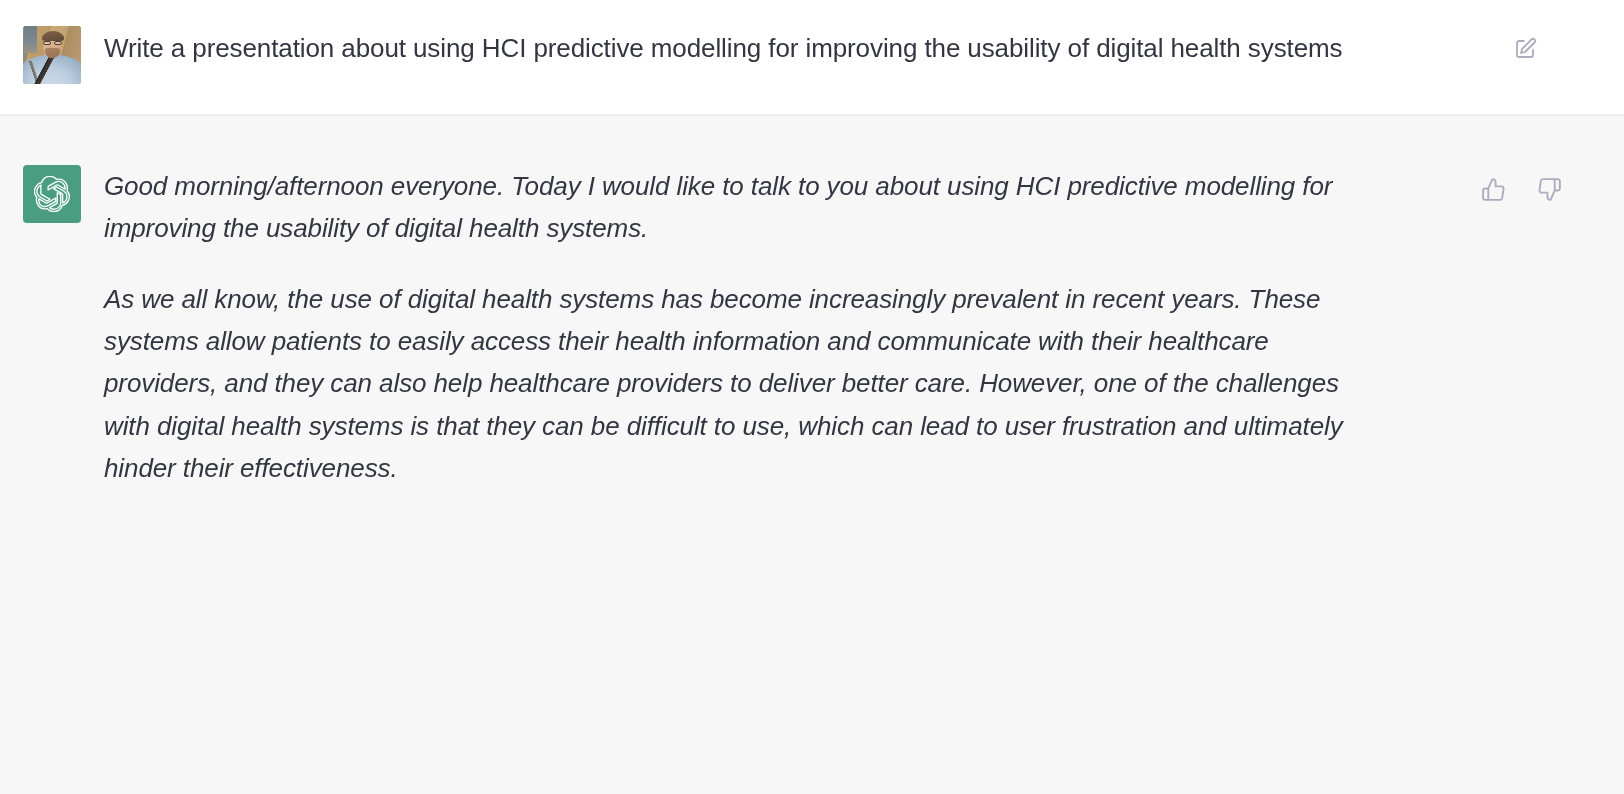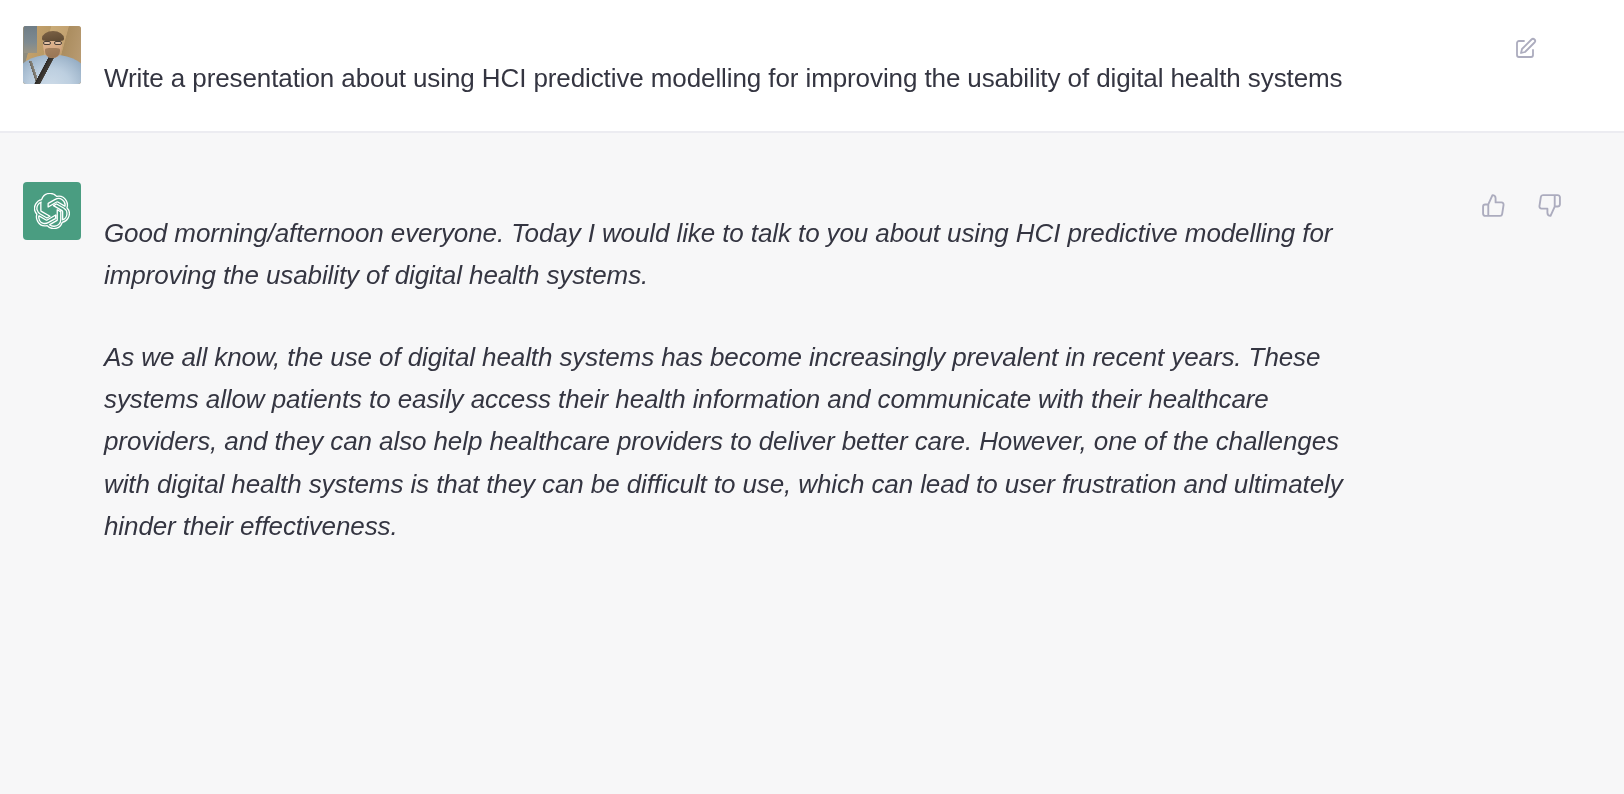--- a/index.html
+++ b/index.html
@@ -136,24 +136,23 @@
     flex: 1 1 auto;
     min-width: 0;
     padding-right: 250px;
   }
   .msg-body p {
     color: #343541;
     font-size: 26px;
     line-height: 1.62;
     letter-spacing: -0.1px;
     white-space: pre-wrap;
-    margin-top: 30px;
   }
   .msg-user .msg-body p { line-height: 1.73; }
-  .msg-assistant .msg-body p + p { margin-top: 40px; }
+  .msg-assistant .msg-body p + p { margin-top: 29px; }
 
   
   .actions {
     position: absolute;
     top: 34px;
     right: 84px;
     display: flex;
     align-items: center;
     gap: 26px;
   }

